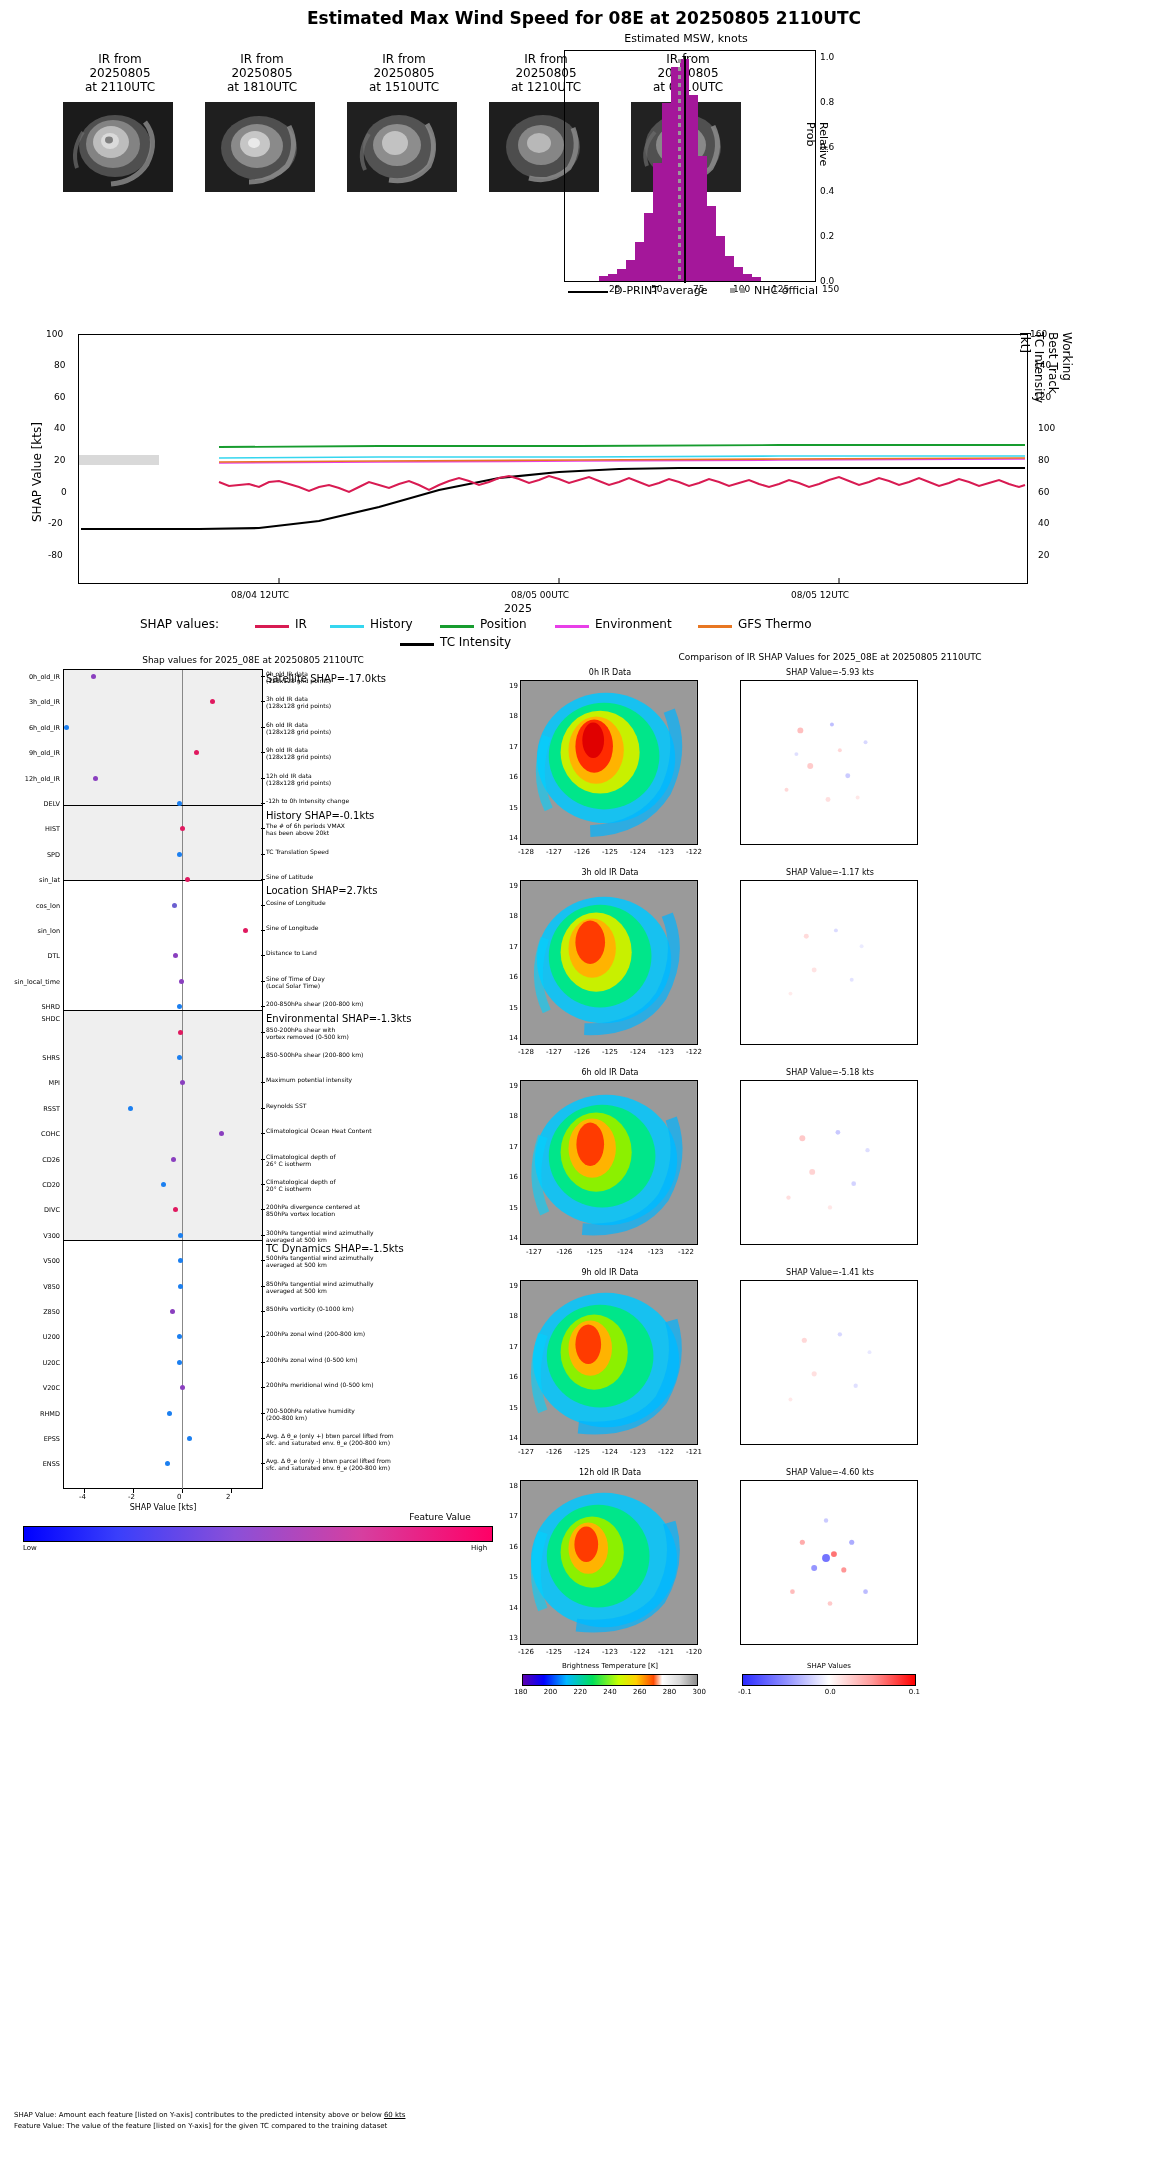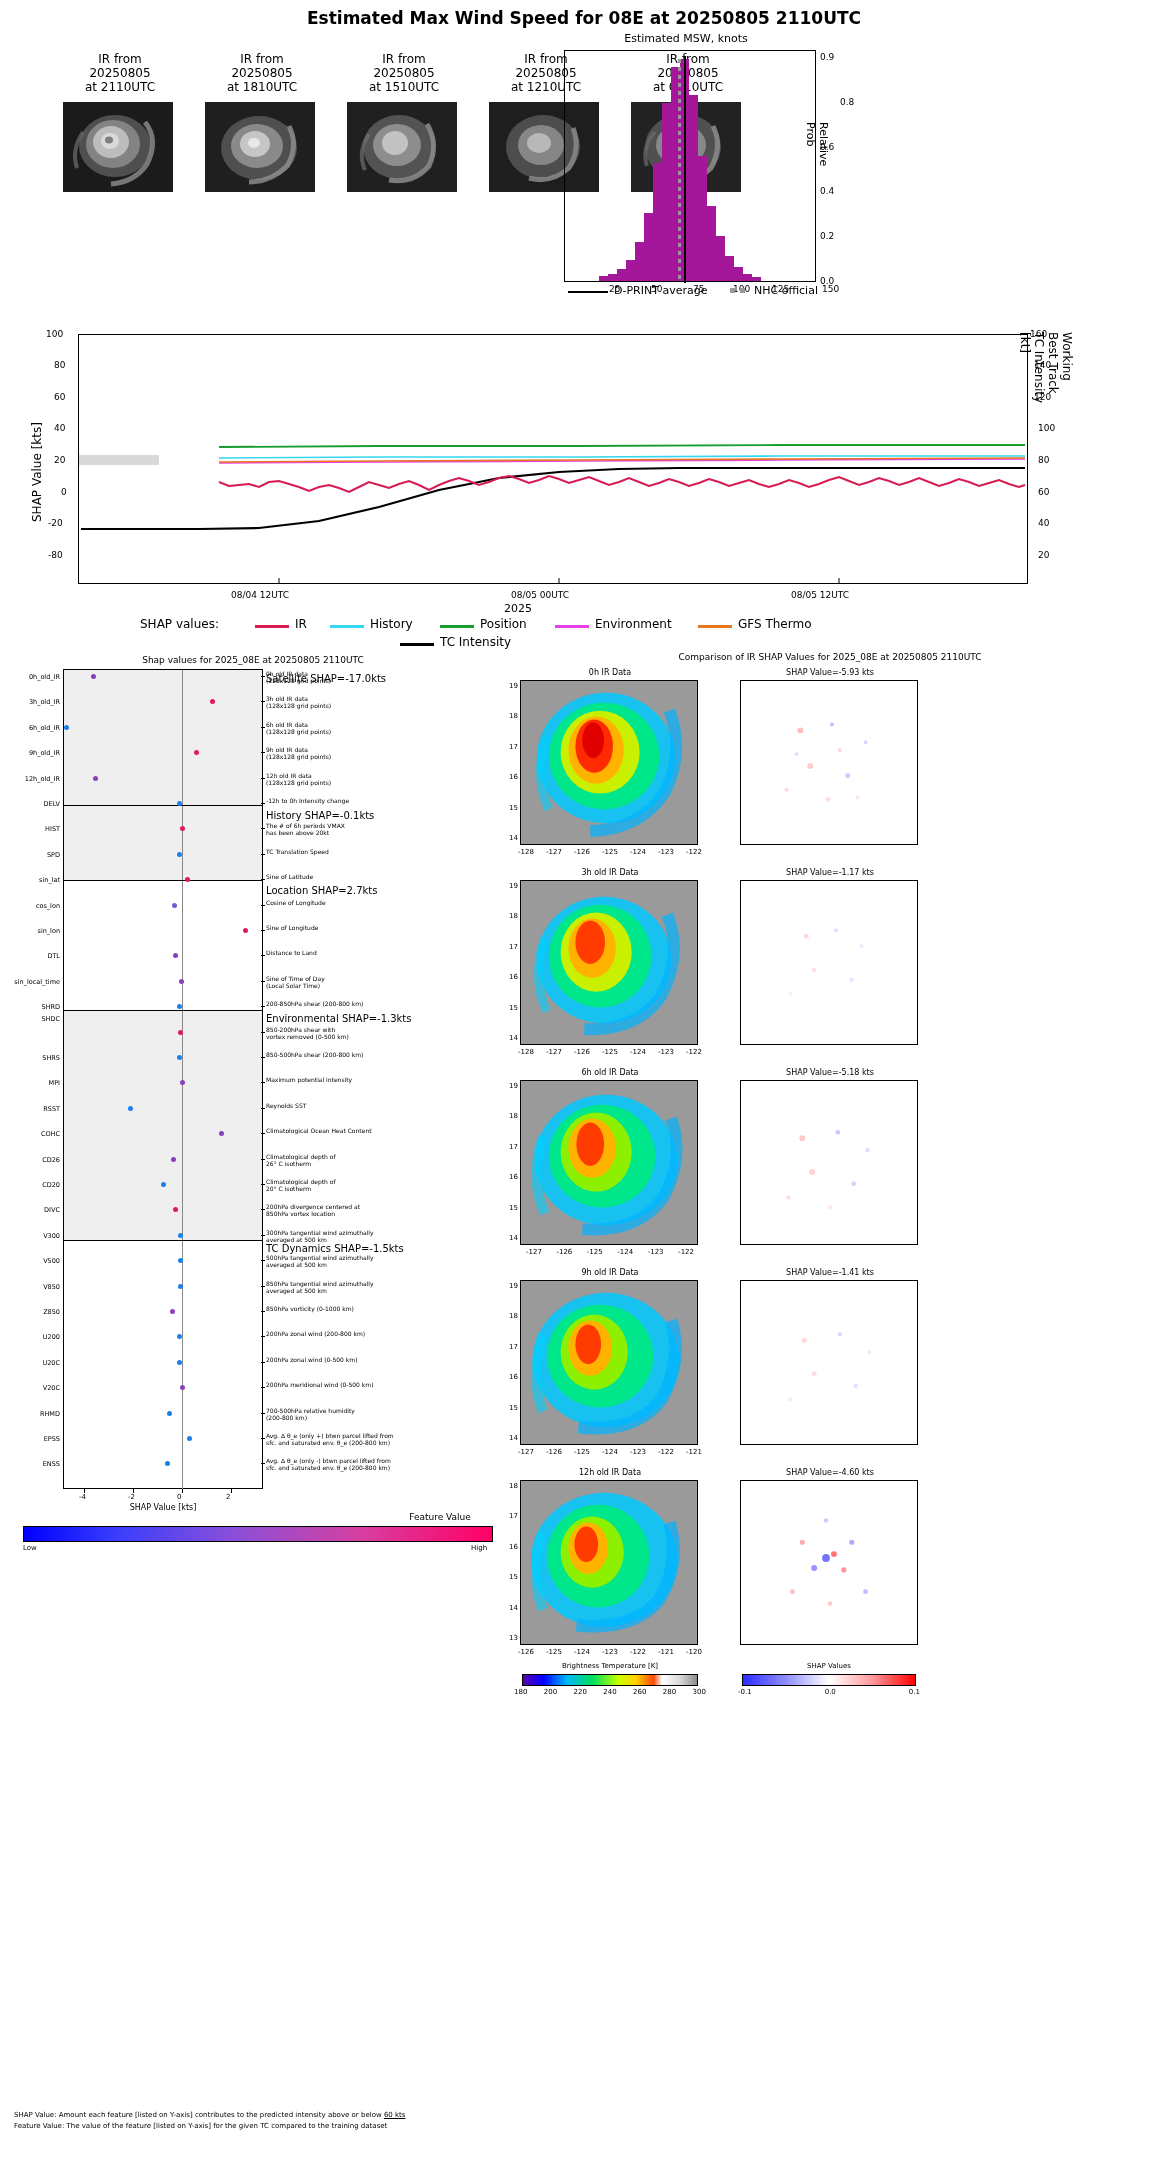--- a/index.html
+++ b/index.html
@@ -146,22 +146,22 @@
   <div class="abs tickv" style="left:95px;top:252px;">50</div>
   <div class="abs tickv" style="left:137px;top:252px;">75</div>
   <div class="abs tickv" style="left:177px;top:252px;">100</div>
   <div class="abs tickv" style="left:216px;top:252px;">125</div>
   <div class="abs tickv" style="left:266px;top:252px;">150</div>
 
   <div class="abs tickv" style="left:264px;top:244px;">0.0</div>
   <div class="abs tickv" style="left:264px;top:199px;">0.2</div>
   <div class="abs tickv" style="left:264px;top:154px;">0.4</div>
   <div class="abs tickv" style="left:264px;top:110px;">0.6</div>
-  <div class="abs tickv" style="left:264px;top:65px;margin-left:20px;">0.8</div>
-  <div class="abs tickv" style="left:264px;top:20px;">0.9</div>
+  <div class="abs tickv" style="left:264px;top:65px;">0.8</div>
+  <div class="abs tickv" style="left:264px;top:20px;">1.0</div>
   <div class="abs" style="left:274px;top:90px;font-size:11px;transform:rotate(90deg);transform-origin:left top;">Relative Prob</div>
 </div>
 
 <div class="abs" style="left:560px;top:282px;width:300px;height:20px;">
   <div class="abs" style="left:8px;top:9px;width:40px;height:2px;background:#000;"></div>
   <div class="abs" style="left:54px;top:2px;font-size:11px;">D-PRINT average</div>
   <div class="abs" style="left:170px;top:6px;width:5px;height:5px;background:#9a9a9a;"></div>
   <div class="abs" style="left:180px;top:6px;width:5px;height:5px;background:#9a9a9a;"></div>
   <div class="abs" style="left:194px;top:2px;font-size:11px;">NHC official</div>
 </div>

